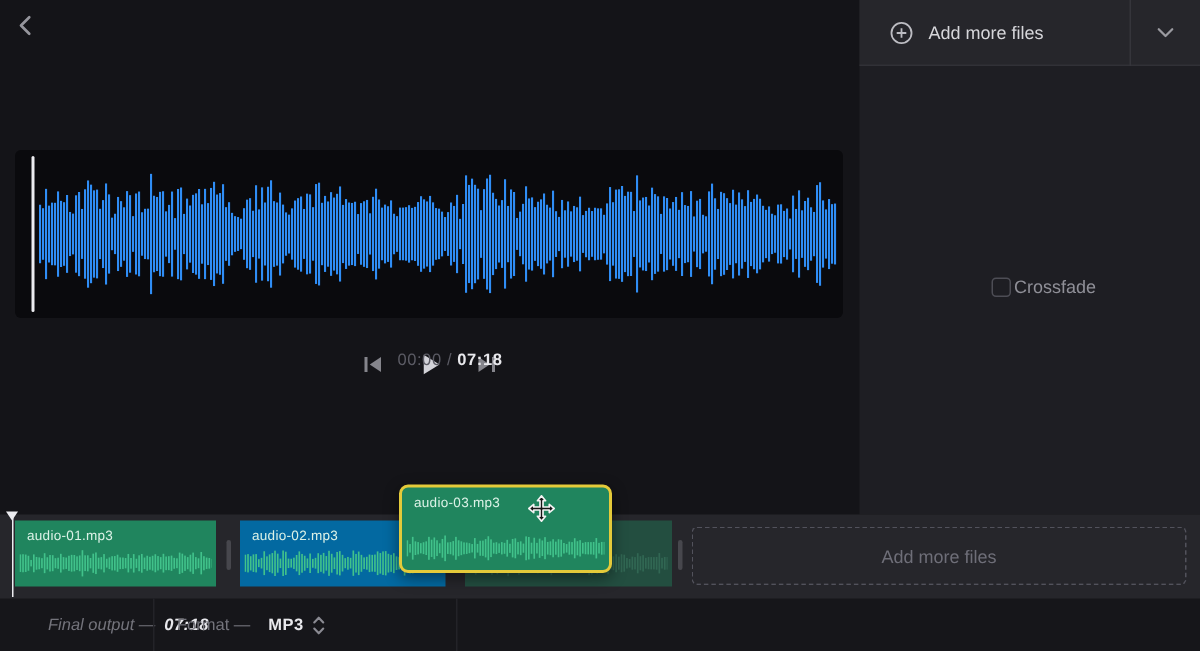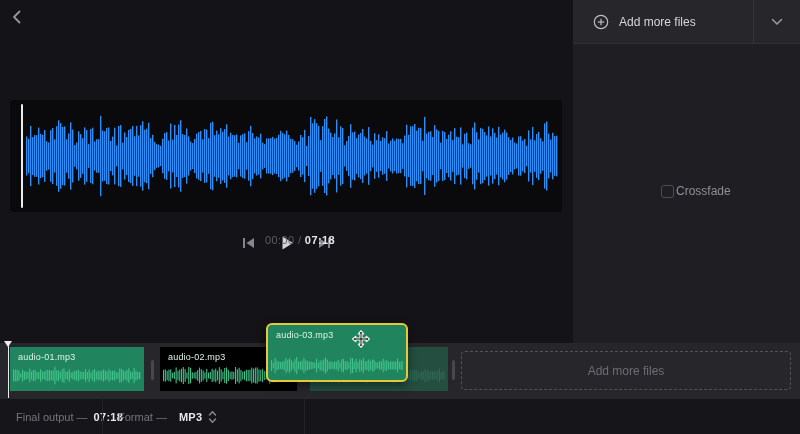--- a/index.html
+++ b/index.html
@@ -54,21 +54,21 @@
 
   .drag-track { left:266px; top:-20px; width:142px; height:59px; background:#21875f; border:2px solid #14b8a6; border-radius:6px; box-shadow:0 3px 10px rgba(0,0,0,.45); cursor:grabbing; overflow:hidden; z-index:5; }
   .drag-track .track-wave { bottom:3px; }
   .move-cursor { left:352px; top:-13px; width:18px; height:18px; z-index:6; pointer-events:none; }
 
   
   .footer { left:0; top:398px; width:800px; height:36px; background:#16161a; border-top:1px solid #26262b; }
   .f-divider { top:0; width:1px; height:36px; background:#232328; }
   .fd-1 { left:102px; } .fd-2 { left:304px; }
   .f-cell { top:0; height:36px; display:flex; align-items:center; font-size:11px; }
-  .final-output { left:16px; }
+  .final-output { left:32px;font-style:italic; }
   .format-cell { left:118px; gap:6px; cursor:pointer; }
   .f-label { color:#74747c; }
   .f-value { color:#e8e8ec; font-weight:700; margin-left:6px; letter-spacing:.3px; }
 </style>
 </head>
 <body>
 
 <div class="abs main-left">
 
   <div class="abs back-btn">
@@ -479,21 +479,21 @@
           <rect x="122.4" y="6.8" width="1.1" height="9.4" fill="#41c28b"></rect>
           <rect x="124.2" y="7.7" width="1.1" height="7.6" fill="#41c28b"></rect>
           <rect x="126.0" y="8.0" width="1.1" height="7.1" fill="#41c28b"></rect>
           <rect x="127.8" y="8.6" width="1.1" height="5.9" fill="#41c28b"></rect>
         </svg>
       </div>
   </div>
 
   <div class="abs tl-divider div-1"></div>
 
-  <div class="abs track track-2" style="background: #000000;">
+  <div class="abs track track-2" style="background: #0369a1;">
     <span class="track-label">audio-02.mp3</span>
     <div class="track-wave" style="right:3px;">
         <svg width="131" height="23" style="display: block;">
           <rect x="0.0" y="5.8" width="1.1" height="11.4" fill="#41c28b"></rect>
           <rect x="1.8" y="5.4" width="1.1" height="12.2" fill="#41c28b"></rect>
           <rect x="3.6" y="6.8" width="1.1" height="9.5" fill="#41c28b"></rect>
           <rect x="5.4" y="5.6" width="1.1" height="11.7" fill="#41c28b"></rect>
           <rect x="7.2" y="5.4" width="1.1" height="12.2" fill="#41c28b"></rect>
           <rect x="9.0" y="8.8" width="1.1" height="5.3" fill="#41c28b"></rect>
           <rect x="10.8" y="7.9" width="1.1" height="7.1" fill="#41c28b"></rect>

